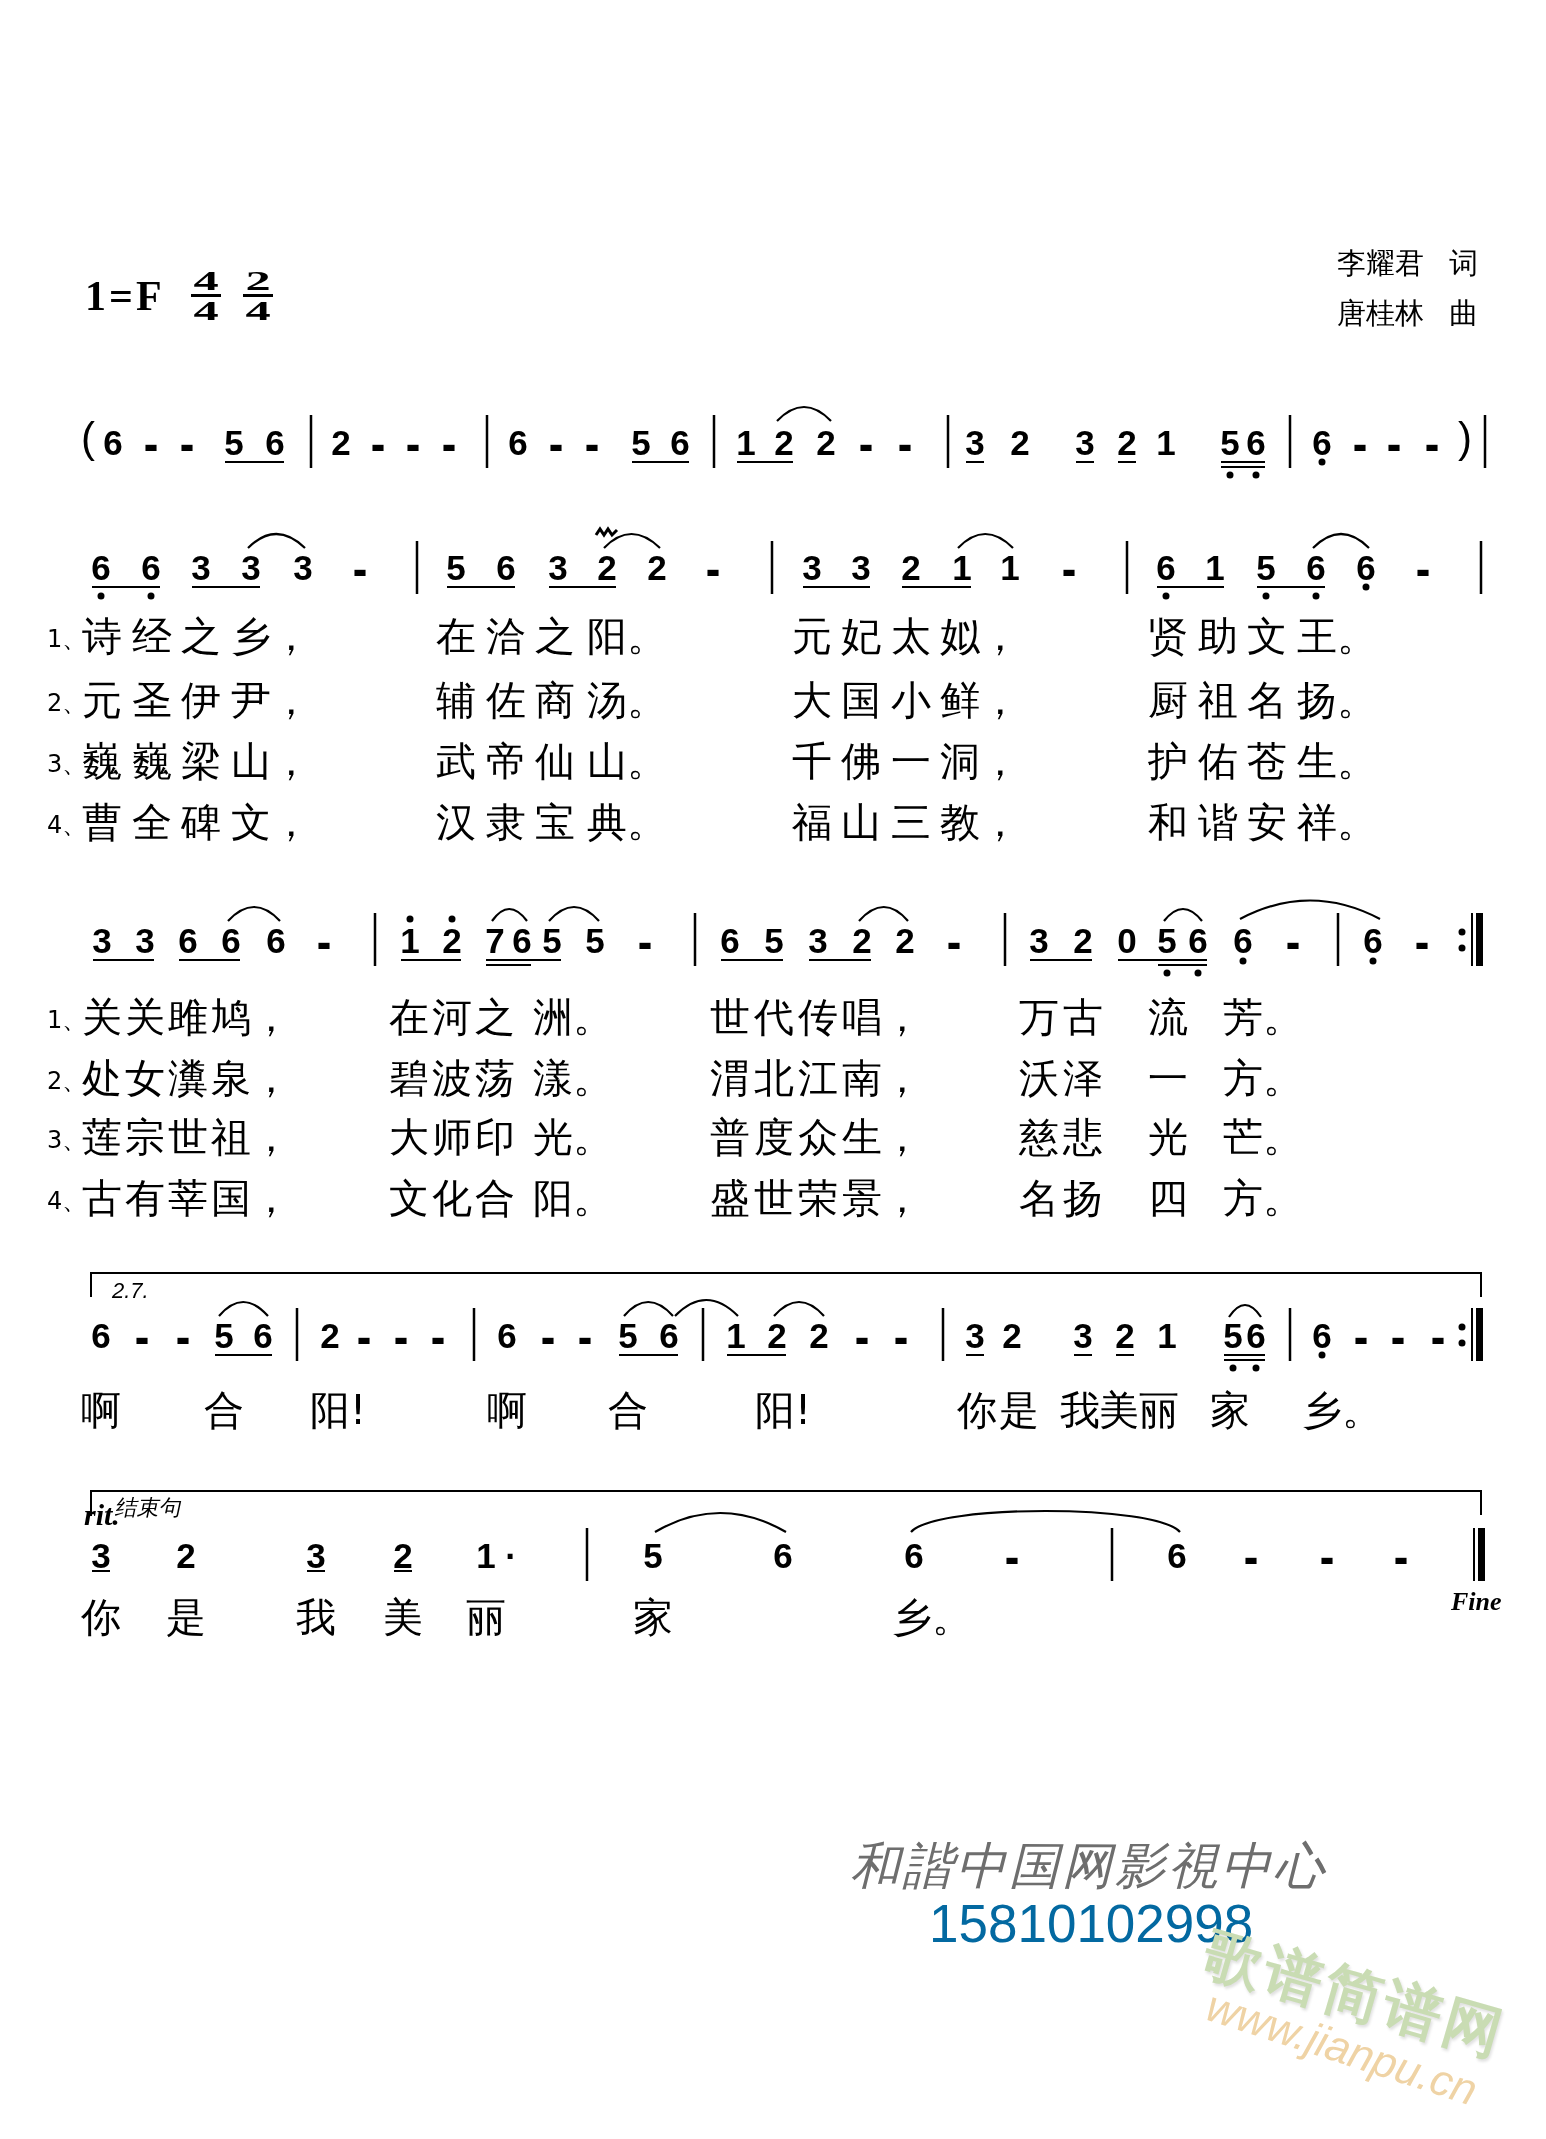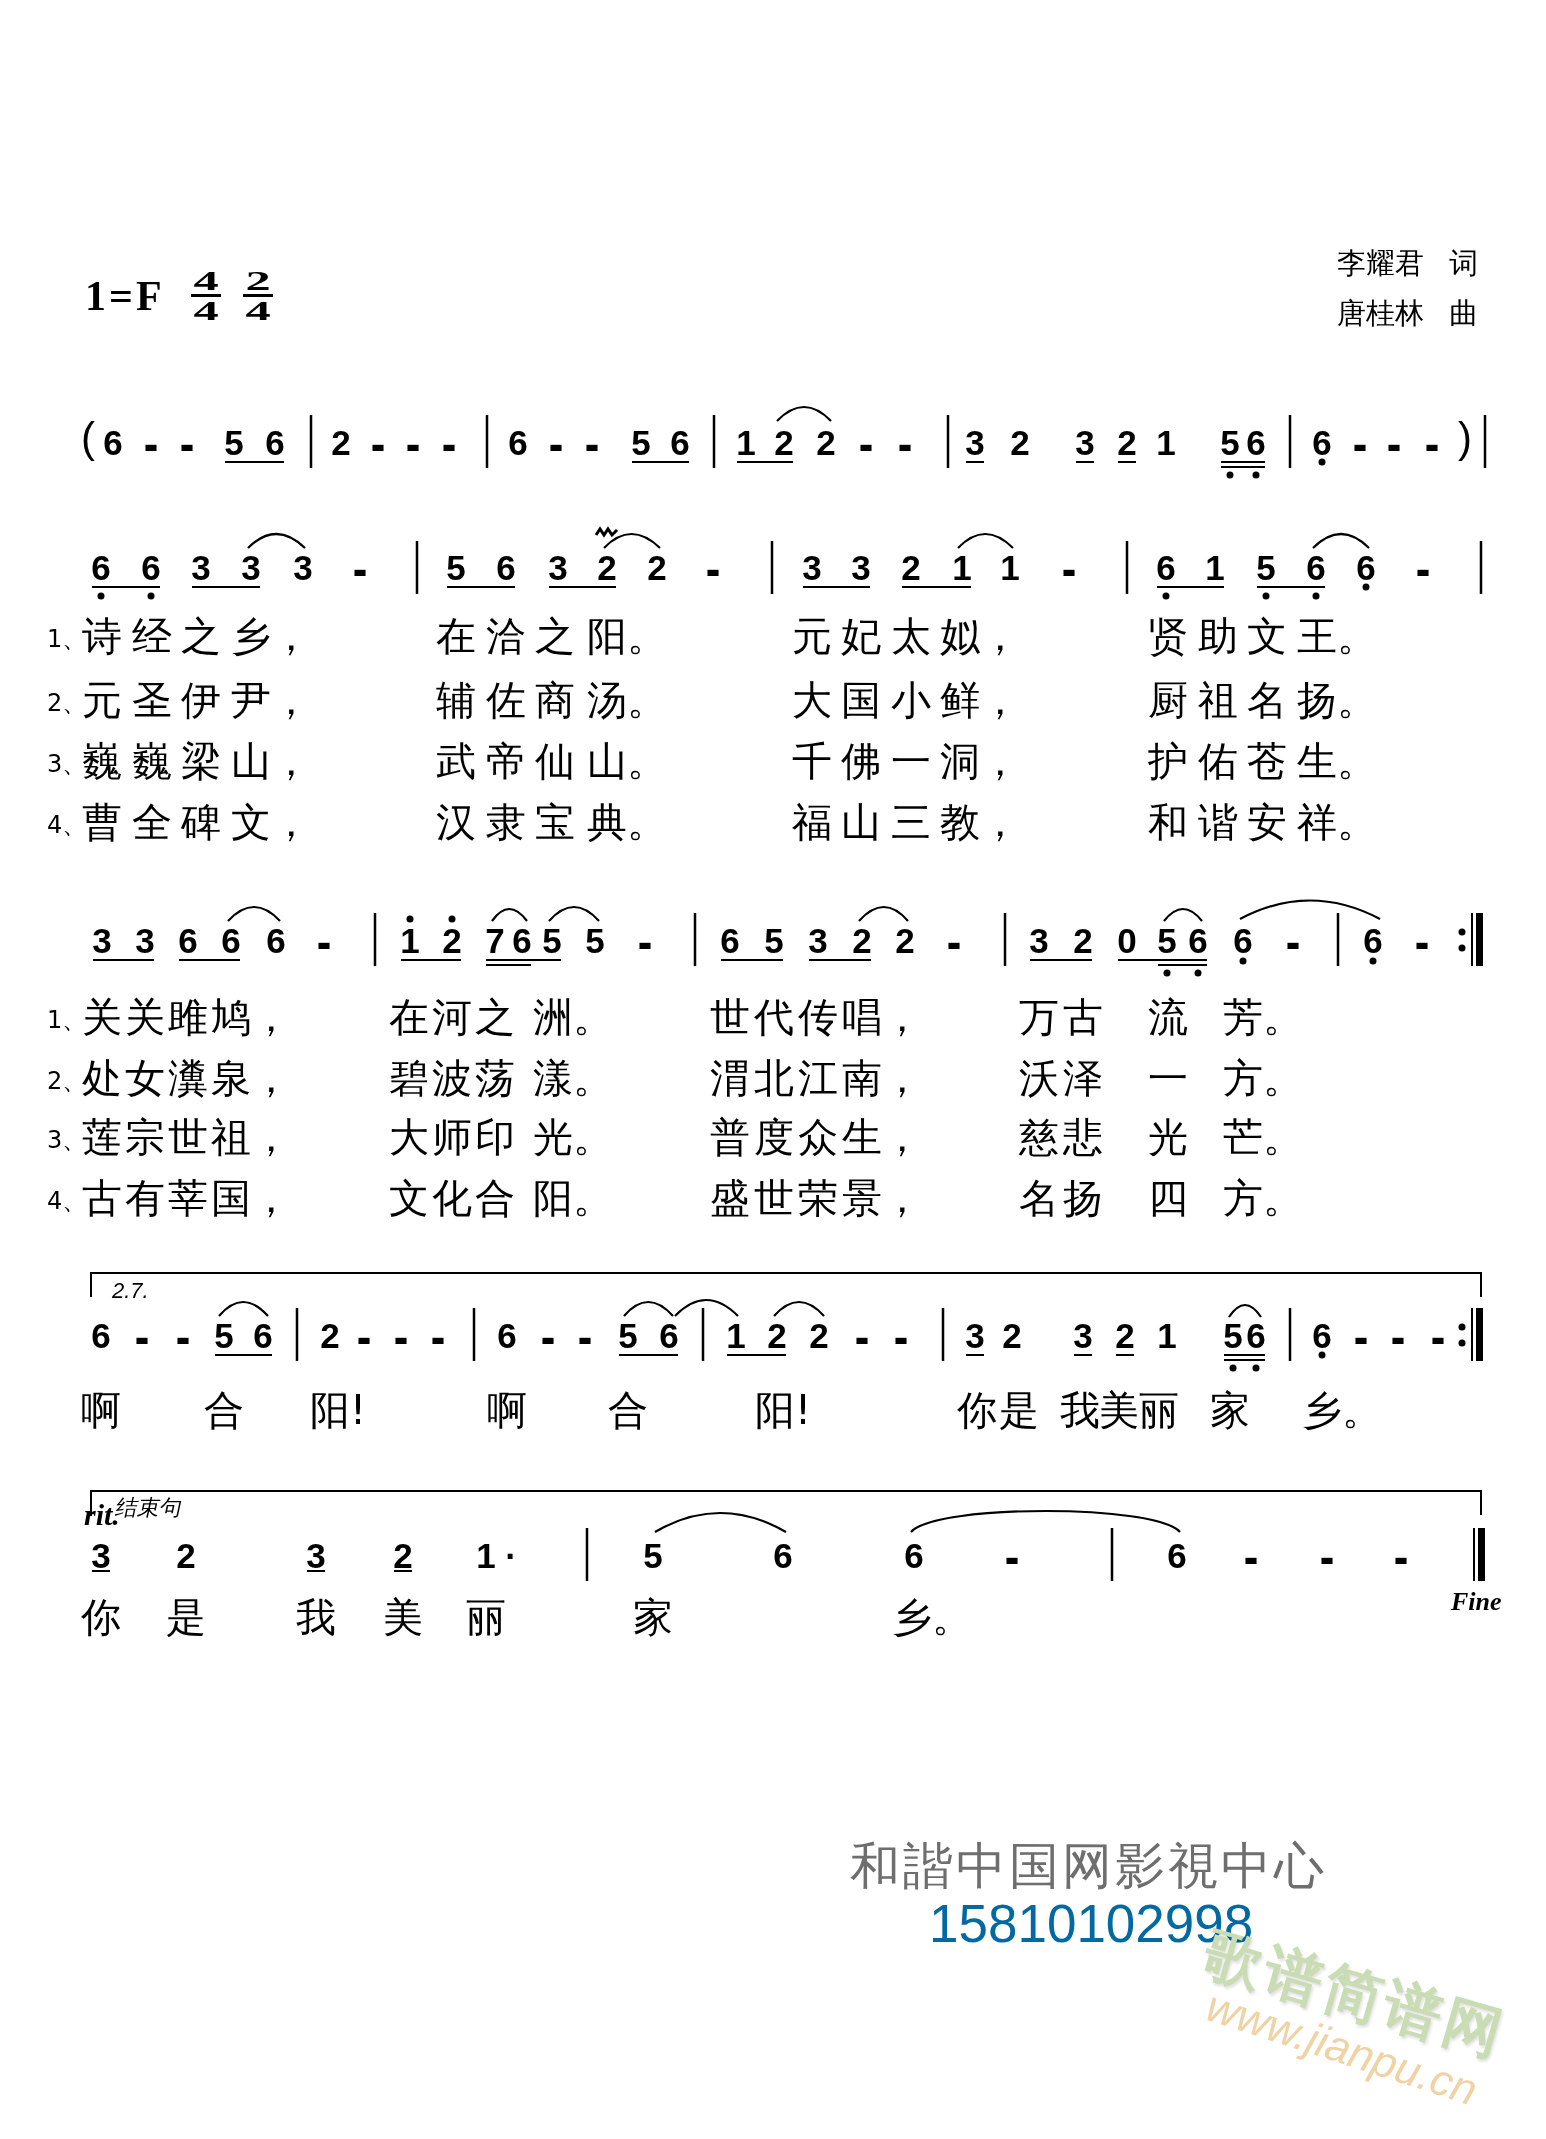--- a/index.html
+++ b/index.html
@@ -21,21 +21,21 @@
 
   .lyr { position:absolute; left:0; width:1546px; height:40px; }
   .ly { position:absolute; top:0; font-family:"DejaVu Sans", sans-serif; font-size:40px; line-height:40px; white-space:nowrap; }
   .vn { position:absolute; left:47px; top:11px; font-family:"DejaVu Sans", sans-serif; font-size:24px; line-height:24px; white-space:nowrap; }
 
   .volta { position:absolute; left:112px; top:1279px; font-family:"Liberation Sans", sans-serif; font-style:italic; font-size:22px; line-height:24px; }
   .rit { position:absolute; left:84px; top:1500px; font-family:"Liberation Serif", serif; font-style:italic; font-weight:bold; font-size:30px; line-height:30px; }
   .coda-label { position:absolute; left:116px; top:1497px; font-family:"DejaVu Sans", sans-serif; font-size:22px; line-height:22px; transform:skewX(-12deg); }
   .fine { position:absolute; left:1451px; top:1588px; font-family:"Liberation Serif", serif; font-style:italic; font-weight:bold; font-size:26px; line-height:28px; }
 
-  .wm-credit { position:absolute; left:850px; top:1840px; font-family:"DejaVu Sans", sans-serif; font-size:50px; line-height:52px; letter-spacing:3px; color:#6e6e6e; white-space:nowrap; }
+  .wm-credit { position:absolute; left:850px; top:1840px; font-family:"DejaVu Sans", sans-serif; font-size:50px; line-height:52px; letter-spacing:3px; color:#6e6e6e; white-space:nowrap;font-style:italic; }
   .wm-phone { position:absolute; left:929px; top:1896px; font-family:"Liberation Sans", sans-serif; font-size:53px; line-height:56px; color:#0369a1; white-space:nowrap;text-align:center; }
   .wm-logo { position:absolute; left:1200px; top:1963px; width:310px; text-align:center; font-family:"DejaVu Sans", sans-serif; font-weight:bold; font-size:58px; line-height:62px; letter-spacing:4px; color:#c9dcb3; text-shadow:2px 2px 3px rgba(0,0,0,0.12); transform:rotate(16deg); white-space:nowrap; }
   .wm-url { position:absolute; left:1192px; top:2024px; width:300px; text-align:center; font-family:"Liberation Sans", sans-serif; font-style:italic; font-size:44px; line-height:48px; color:#efd3a5; transform:rotate(18deg); white-space:nowrap; }
 
   svg.overlay { position:absolute; left:0; top:0; pointer-events:none; }
 </style>
 </head>
 <body>
 
 <div id="page">

